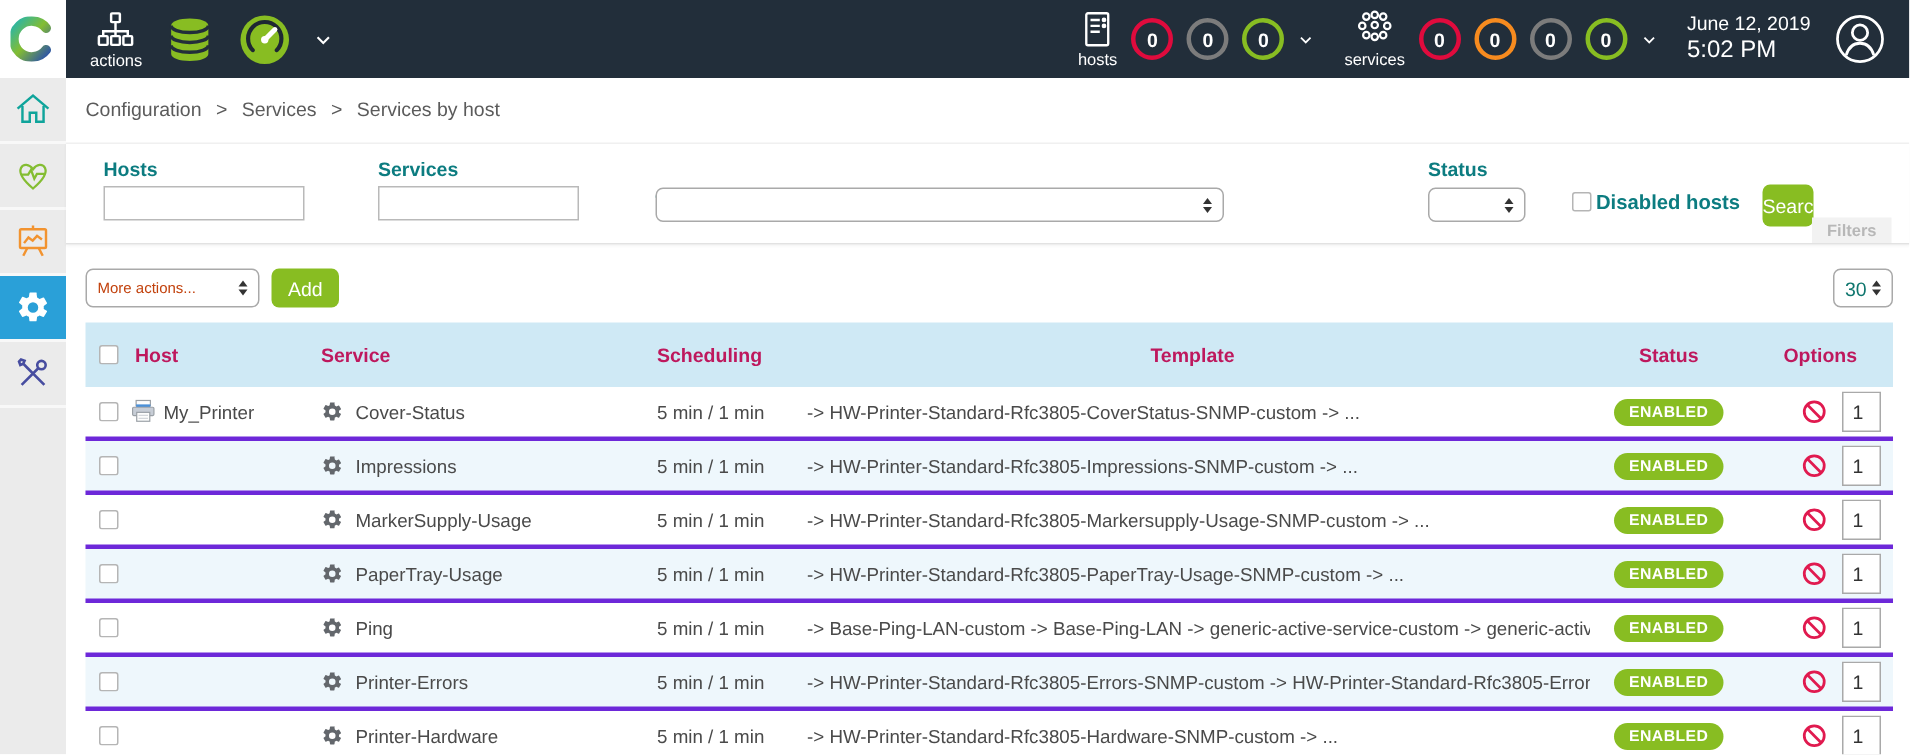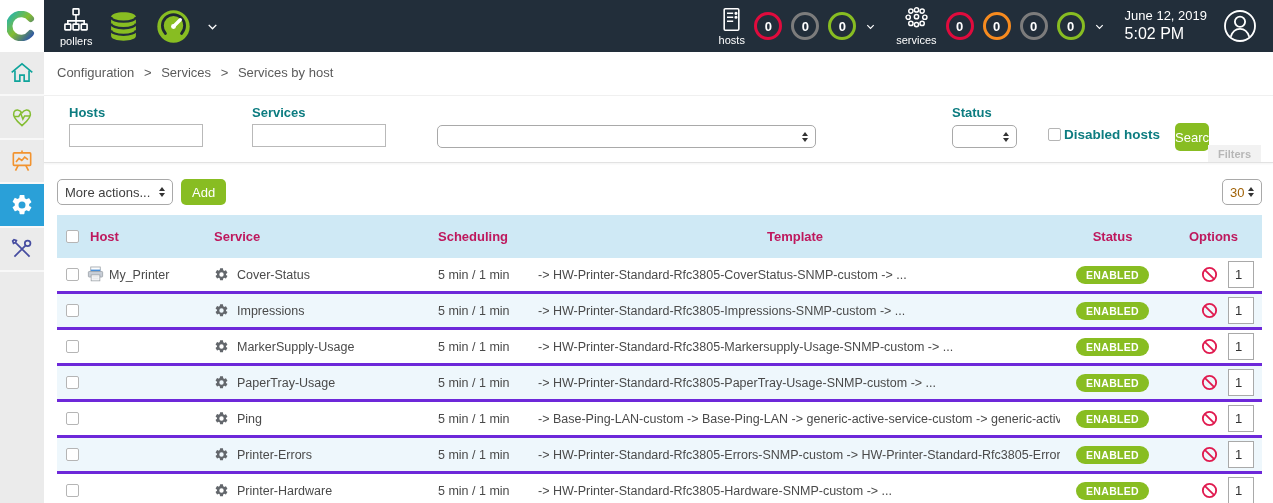--- a/index.html
+++ b/index.html
@@ -42,24 +42,24 @@
   .spin::after  { content:""; width:0; height:0; border-left:3.5px solid transparent; border-right:3.5px solid transparent; border-top:4.5px solid #333; }
   .chk { display:inline-block; width:13px; height:13px; background:#fff; border:1px solid #b5b5b5; border-radius:2px; cursor:pointer; flex:0 0 auto; }
   .disabled-hosts { position:absolute; left:1004px; top:31px; display:flex; align-items:center; gap:3px; }
   .disabled-hosts .flab2 { font-size:13.5px; font-weight:bold; color:#0c7c80; }
   .btn-green { background:#88bd22; color:#fff; border:none; border-radius:5px; font-size:13px; font-family:inherit; cursor:pointer; }
   .search-btn { position:absolute; left:1131px; top:27px; width:34px; height:28px; }
   .filters-tab { position:absolute; right:12px; bottom:0; background:#f2f2f2; color:#b7b7b7; font-size:11px; font-weight:bold; padding:3px 10px 2px; cursor:pointer; }
 
   
   .more-actions { position:absolute; left:57px; top:179px; width:116px; justify-content:space-between; height:26px; }
-  .more-actions .sel-txt { font-size:13px; color:#404040; }
+  .more-actions .sel-txt { font-size:10px; color:#c2410c; }
   .add-btn { position:absolute; left:181px; top:179px; height:26px; padding:0 11px; }
   .pagesize { position:absolute; left:1222px; top:179px; width:40px; height:26px; justify-content:space-between; }
-  .pagesize .sel-txt { font-size:13px; color:#a16207; }
+  .pagesize .sel-txt { font-size:13px; color:#0f766e; }
 
   
   .table { position:absolute; left:57px; top:215px; width:1205px; font-size:12.5px; color:#4a4a4a; }
   .thead { display:flex; align-items:center; height:43px; background:#cfe9f5; font-weight:bold; color:#be185d; font-size:13px; }
   .trow { display:flex; align-items:center; height:36px; background:#fff; border-bottom:3px solid #6d28d9; }
   .trow.alt { background:#eef7fc; }
   .col { display:flex; align-items:center; white-space:nowrap; overflow:hidden; }
   .c-check { width:29px; padding-left:9px; }
   .c-host { width:124px; gap:4px; }
   .c-service { width:220px; padding-left:4px; gap:8px; }
@@ -94,21 +94,21 @@
 
     <div class="tb-left">
       <div class="tb-item">
         <svg width="28" height="28" viewBox="0 0 24 24" fill="none" stroke="#fff" stroke-width="1.4">
           <rect x="9.5" y="2.5" width="5" height="5" rx="0.5"></rect>
           <rect x="2.5" y="15.5" width="5" height="5" rx="0.5"></rect>
           <rect x="9.5" y="15.5" width="5" height="5" rx="0.5"></rect>
           <rect x="16.5" y="15.5" width="5" height="5" rx="0.5"></rect>
           <path d="M12 7.5v4 M5 15.5v-2.8h14v2.8 M12 11.5v4"></path>
         </svg>
-        <span class="lbl">pollers</span>
+        <span class="lbl">actions</span>
       </div>
       <span class="icon-wrap">
         <svg width="35" height="35" viewBox="0 0 24 24">
           <path fill="#88bd22" d="M3.5 5.5c0-1.9 3.8-3.2 8.5-3.2s8.5 1.3 8.5 3.2v13c0 1.9-3.8 3.2-8.5 3.2s-8.5-1.3-8.5-3.2z"></path>
           <path fill="none" stroke="#222e3a" stroke-width="1.6" d="M3.5 5.5c0 1.9 3.8 3.2 8.5 3.2s8.5-1.3 8.5-3.2 M3.5 10c0 1.9 3.8 3.2 8.5 3.2s8.5-1.3 8.5-3.2 M3.5 14.5c0 1.9 3.8 3.2 8.5 3.2s8.5-1.3 8.5-3.2"></path>
         </svg>
       </span>
       <span class="icon-wrap">
         <svg width="37" height="37" viewBox="0 0 24 24">
           <circle cx="12" cy="12" r="10.5" fill="#88bd22"></circle>

